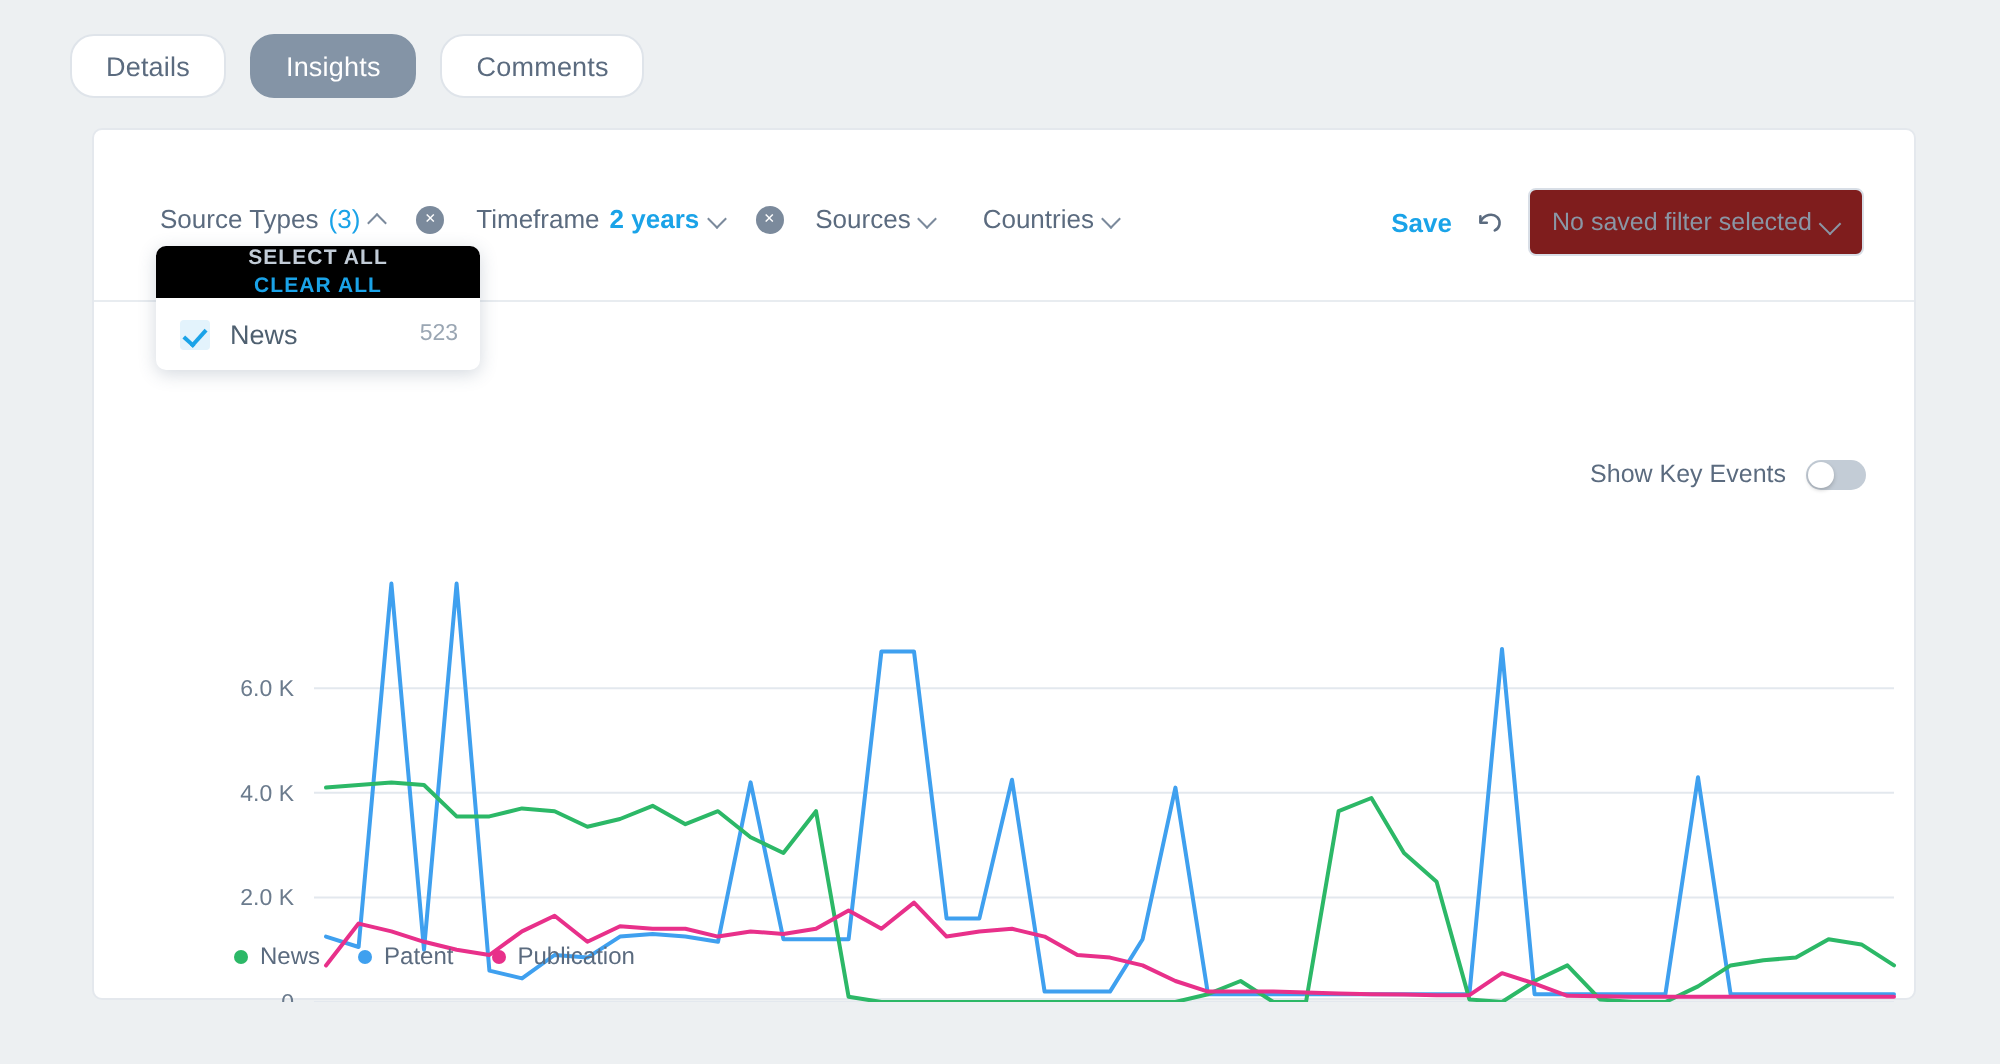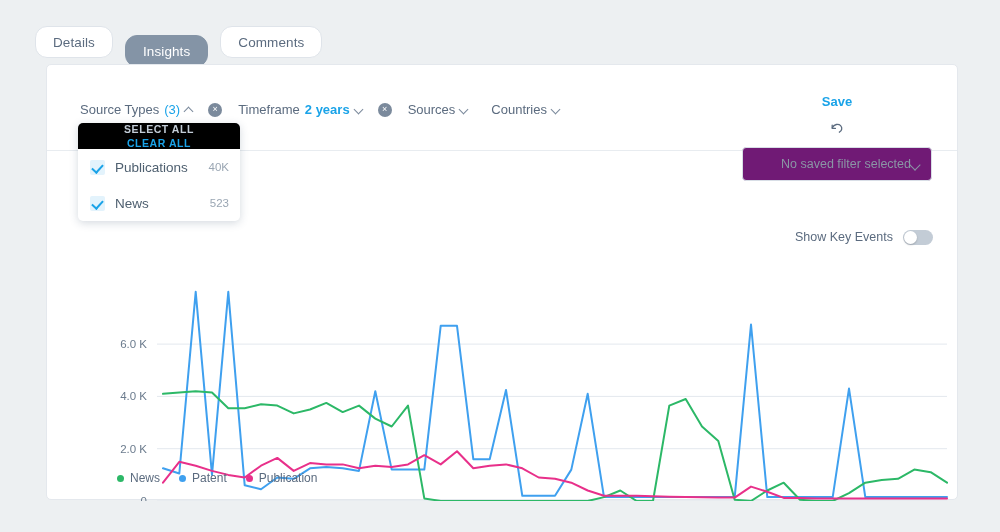--- a/index.html
+++ b/index.html
@@ -20,21 +20,21 @@
     height: 32px; padding: 0 17px;
     display: flex; align-items: center; justify-content: center;
     font-size: 13.5px; letter-spacing: .1px;
     border-radius: 12px;
     background: #ffffff; color: #5b6b7f;
     border: 1px solid #dfe4ea;
     cursor: pointer;
     white-space: nowrap;
   }
   .tab.active {
-    background: #8494a6; color: #ffffff; border-color: #8494a6; margin-top: 18px;
+    background: #8494a6; color: #ffffff; border-color: #8494a6;
   }
 
   
   .card {
     position: absolute; left: 46px; top: 64px;
     width: 912px; height: 436px;
     background: #ffffff;
     border: 1px solid #e4e8ed;
     border-radius: 5px;
   }
@@ -71,30 +71,30 @@
     background: #7b8a9c; color: #fff;
     font-size: 10px; line-height: 14px; text-align: center;
     margin-right: 16px; cursor: pointer;
     font-family: "Liberation Sans", sans-serif;
     position: relative; top: 0px;
   }
   .clearbtn span { position: relative; top: -0.5px; font-size: 9px; }
 
   .saveblock {
     position: absolute; right: 25px; top: 29px;
-    display: flex; align-items: center; gap: 11px; flex-direction: column;
+    display: flex; align-items: center; gap: 11px;
   }
   .savelink { color: #1aa3e8; font-size: 13px; font-weight: 600; cursor: pointer; }
   .undo-icon { width: 16px; height: 16px; cursor: pointer; }
   .savedselect {
-    width: 190px; height: 34px;
+    width: 168px; height: 34px;
     border: 1px solid #d8dee6; border-radius: 4px;
-    display: flex; align-items: center; justify-content: flex-end;
+    display: flex; align-items: center; justify-content: space-between;
     padding: 0 11px; font-size: 12.5px; color: #8a96a5;
-    background: #701a75; cursor: pointer;
+    background: #7f1d1d; cursor: pointer;
   }
   .savedselect .caret::before { border-color: #8a96a5; width: 7px; height: 7px; }
 
   
   .dropdown {
     position: absolute; left: 31px; top: 58px;
     width: 162px;
     background: #ffffff;
     border-radius: 5px;
     box-shadow: 0 2px 9px rgba(60,80,110,.22);
@@ -207,25 +207,20 @@
         <span>No saved filter selected</span>
         <span class="caret"></span>
       </div>
     </div>
   </div>
 
   <div class="dropdown">
     <div class="dd-head">
       <span class="dd-selall">SELECT ALL</span>
       <span class="dd-clearall">CLEAR ALL</span>
-    </div>
-    <div class="dd-item">
-      <span class="chk"></span>
-      <span class="dd-label">Publications</span>
-      <span class="dd-count">40K</span>
     </div>
     <div class="dd-item">
       <span class="chk"></span>
       <span class="dd-label">News</span>
       <span class="dd-count">523</span>
     </div>
   </div>
 
   <div class="chartzone">
 

